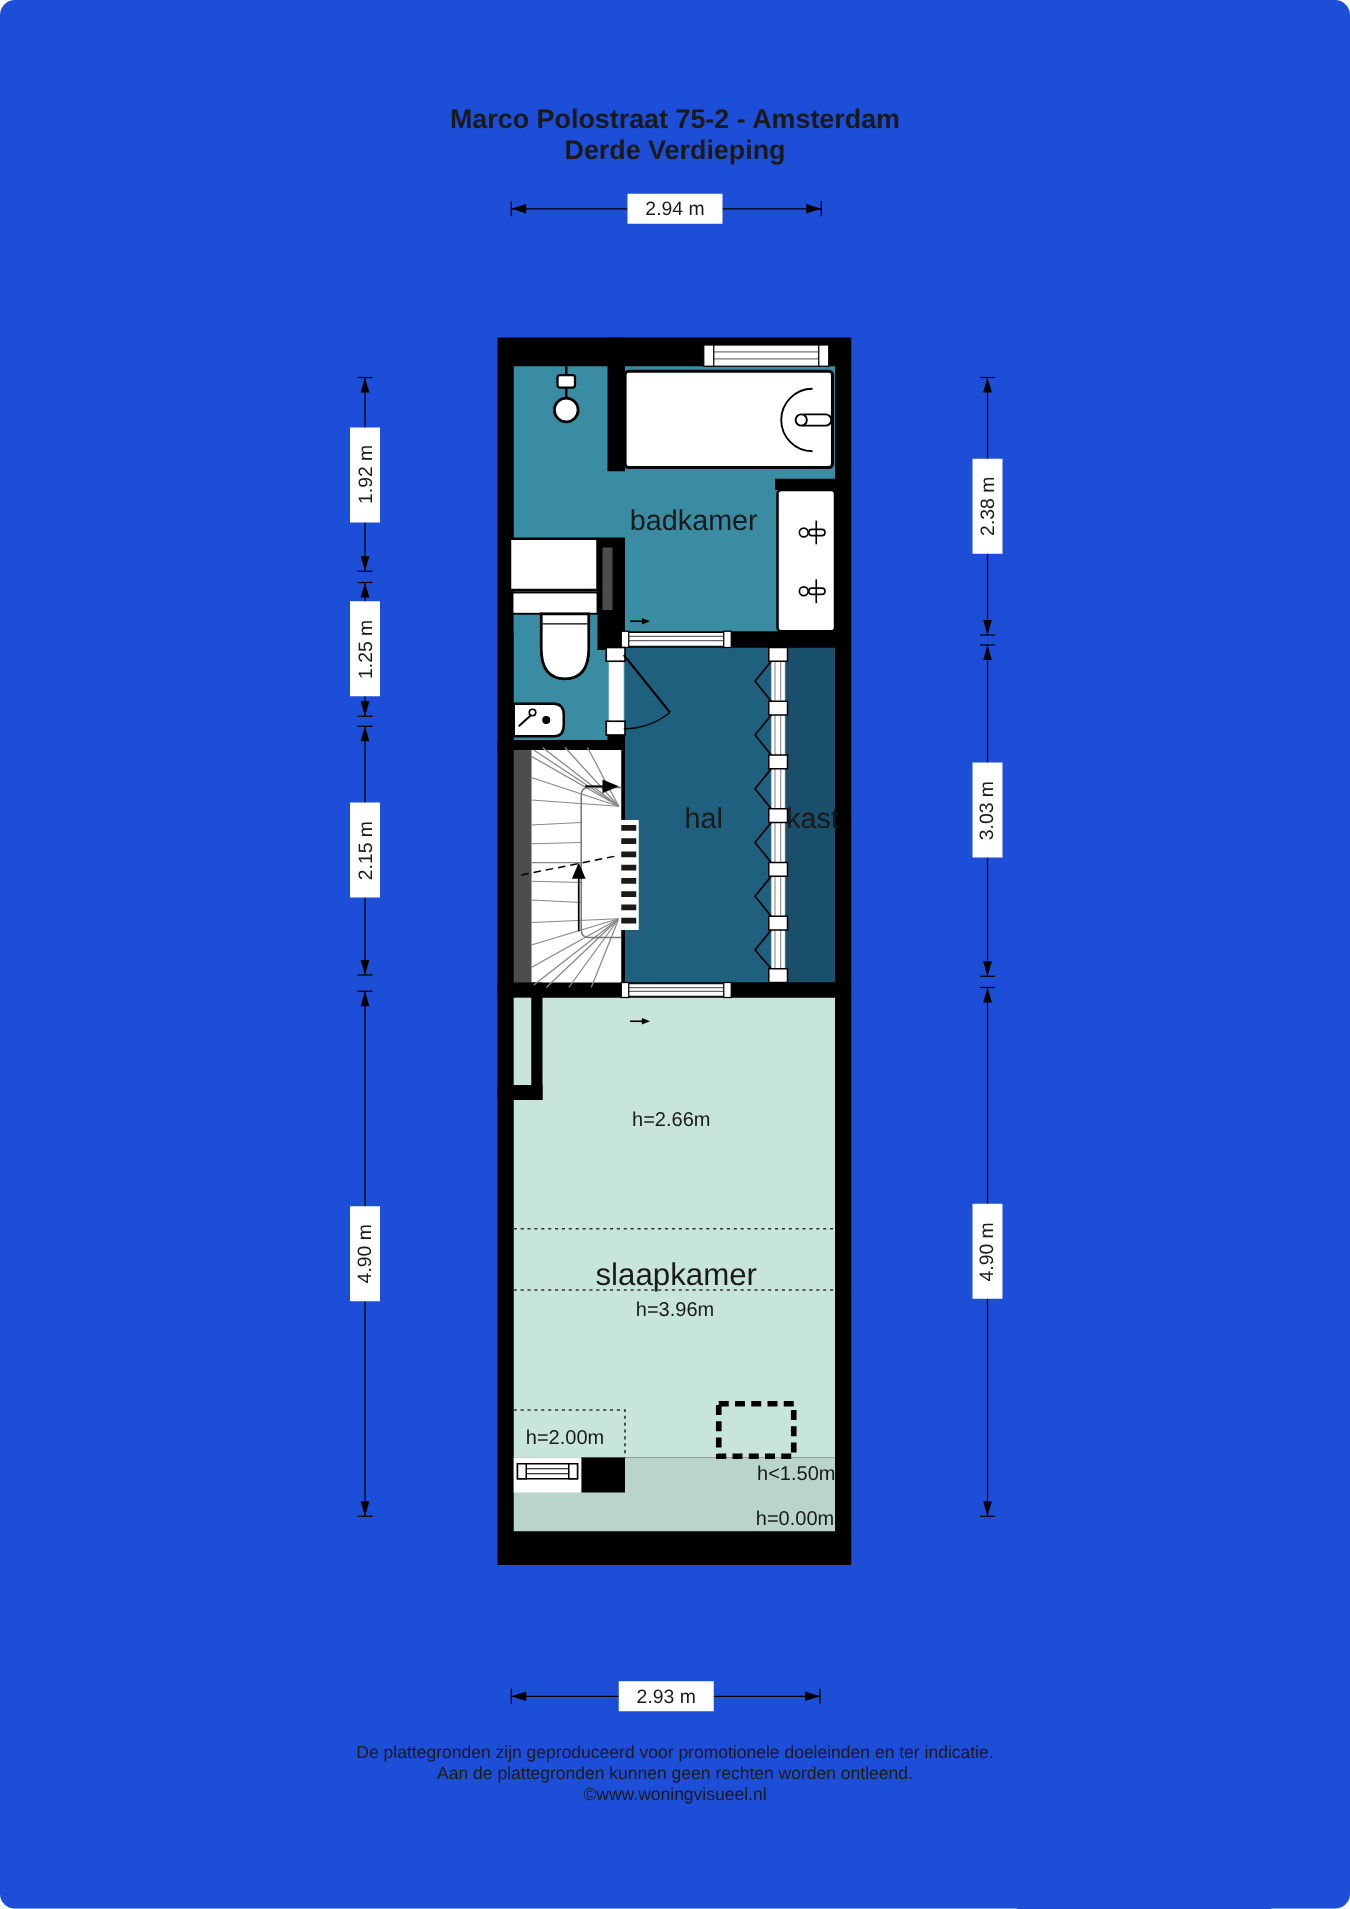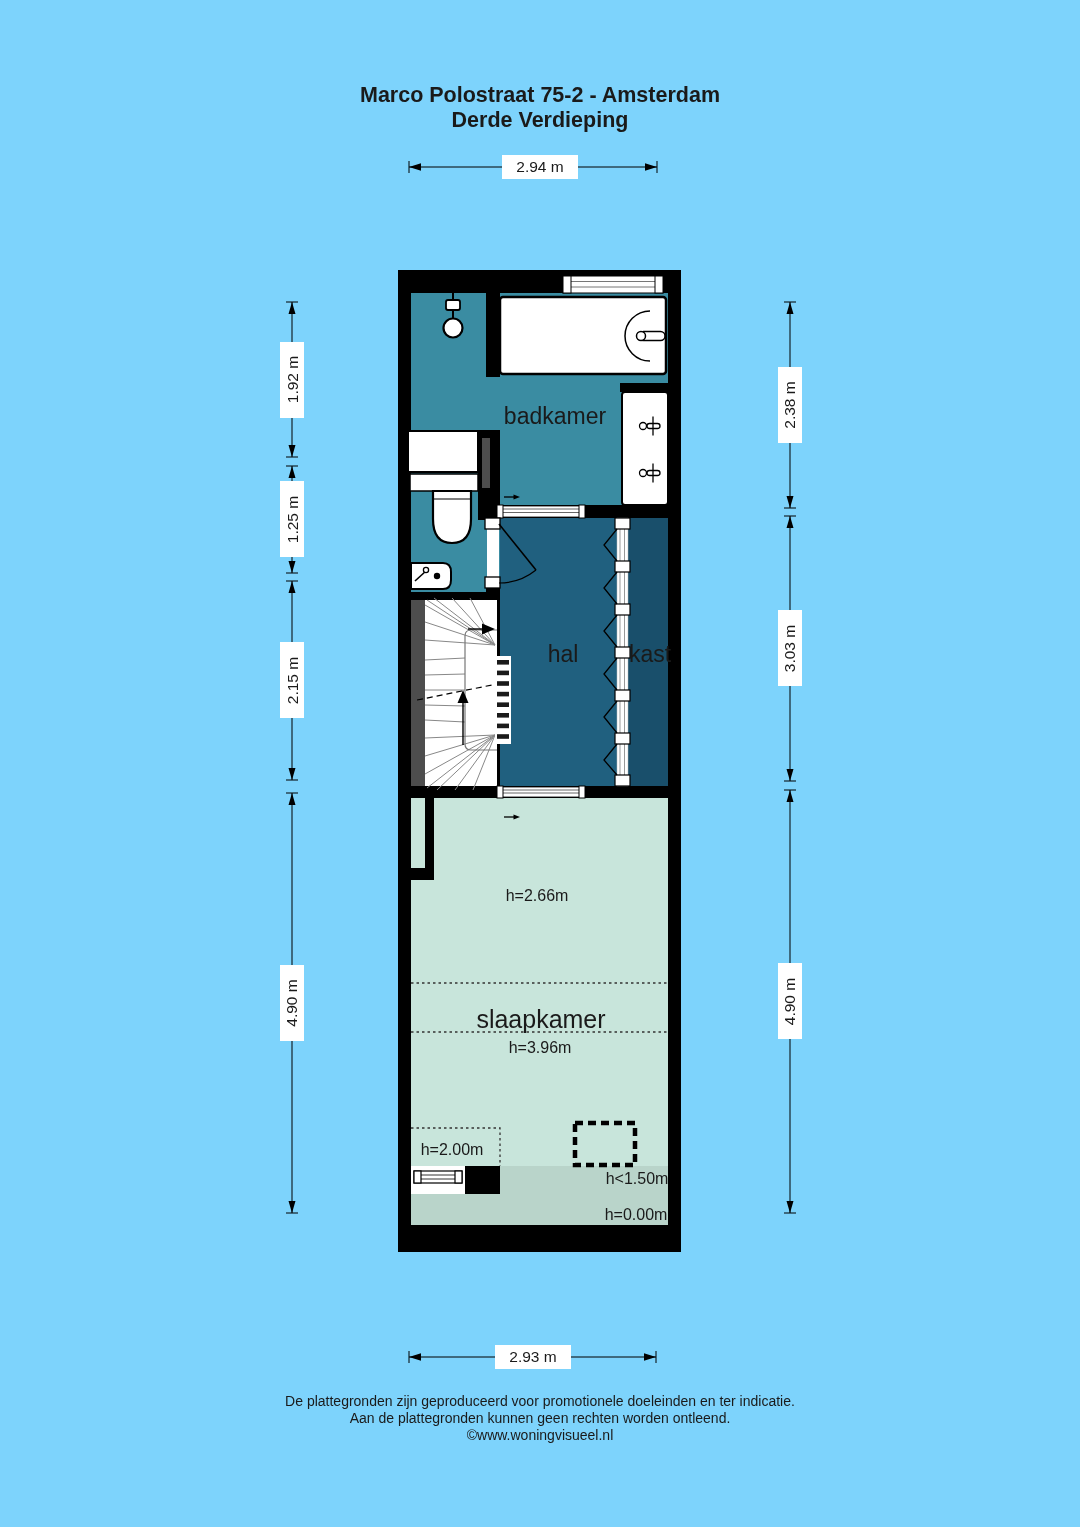--- a/index.html
+++ b/index.html
@@ -1,17 +1,17 @@
 <!DOCTYPE html>
 <html><head>
 <meta charset="utf-8">
 <style>
   html,body{margin:0;padding:0;background:#ffffff;}
-  .page{position:relative;width:1080px;height:1527px;background:#7dd3fc;overflow:hidden;
-        font-family:"Liberation Sans", sans-serif;}
+  .page{position:relative;width:1080px;height:1527px;background:#1d4ed8;overflow:hidden;
+        font-family:"Liberation Sans", sans-serif;border-radius:12px;}
   svg text{font-family:"Liberation Sans", sans-serif;fill:#1a1a1a;}
   .t-title{font-size:21.5px;font-weight:bold;}
   .t-dim{font-size:15.5px;}
   .t-room{font-size:23px;}
   .t-room-big{font-size:25px;}
   .t-h{font-size:16px;}
   .t-footer{font-size:14px;}
   .dimline{stroke:#000;stroke-width:1;}
   .arrow{fill:#000;}
   .dot{stroke:#333;stroke-width:1.3;stroke-dasharray:2.5 3;fill:none;}

